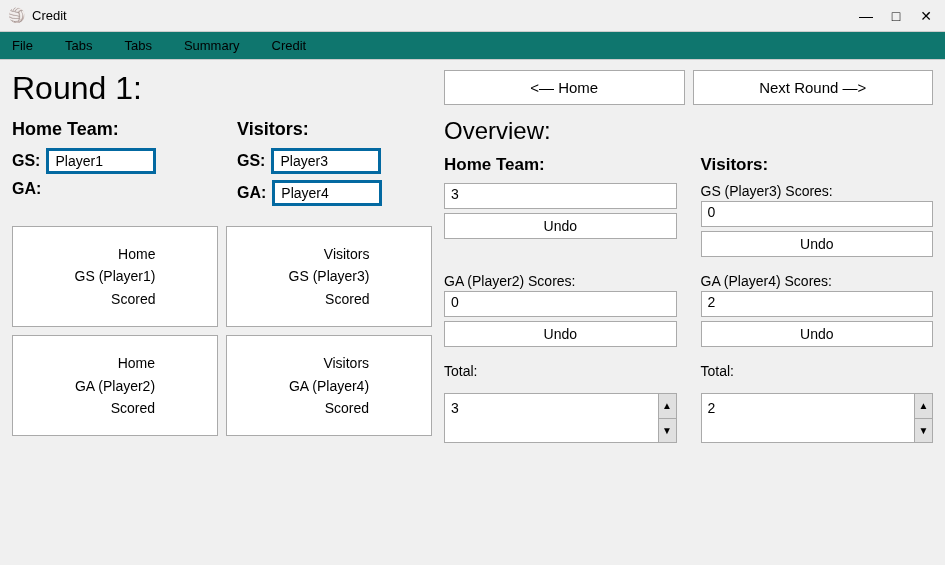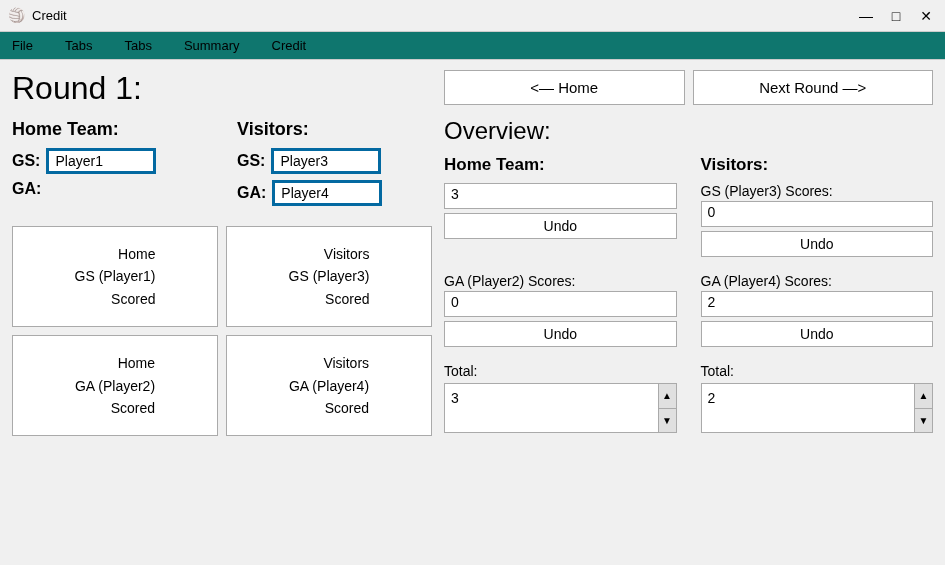--- a/index.html
+++ b/index.html
@@ -175,21 +175,21 @@
       background: white;
       border: 1px solid #aaa;
       width: 100%;
       padding: 4px;
       cursor: pointer;
       font-size: 14px;
       margin-bottom: 8px;
     }
     .ov-total-label {
       font-size: 14px;
-      margin-bottom: 4px;
+      margin-bottom: 14px;
     }
     .ov-total-container {
       display: flex;
       background: white;
       border: 1px solid #aaa;
       height: 50px;
       align-items: stretch;
     }
     .ov-total-value {
       flex: 1;

